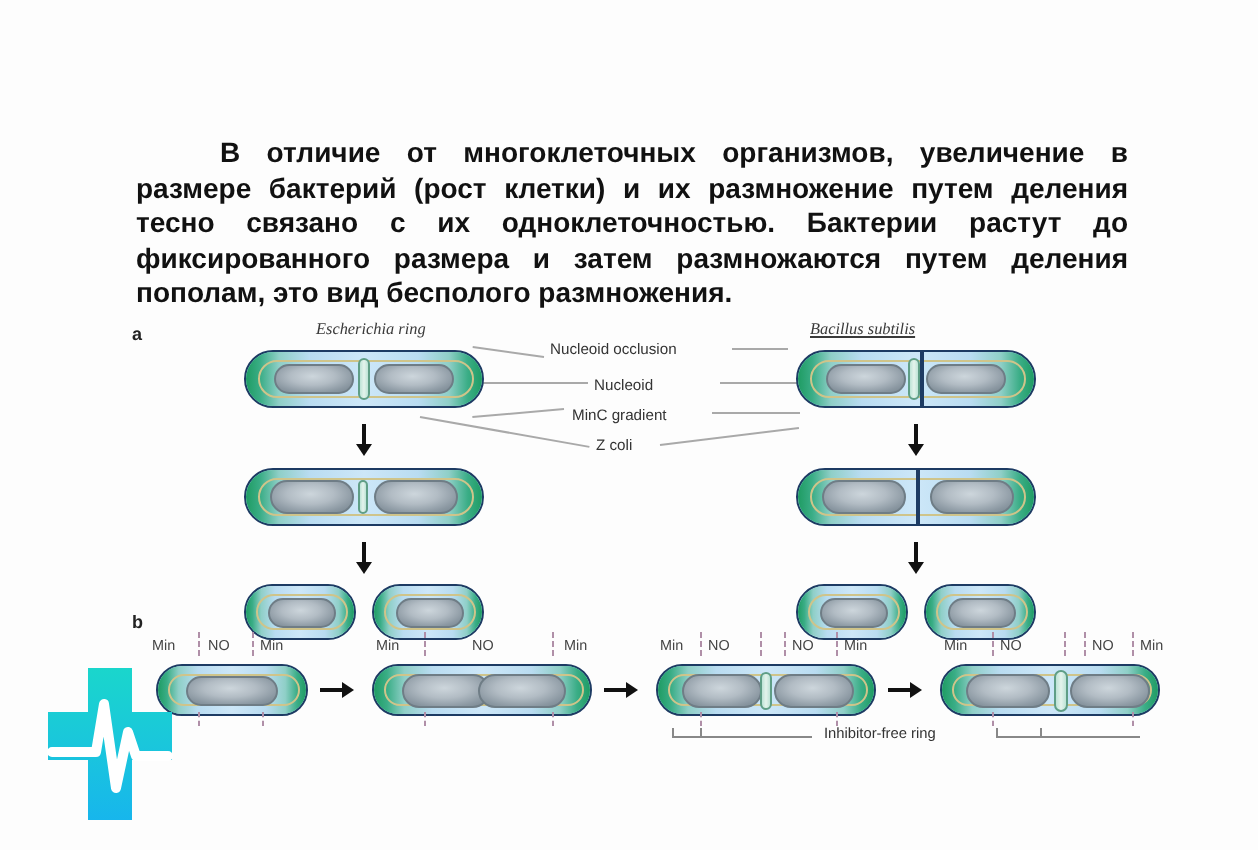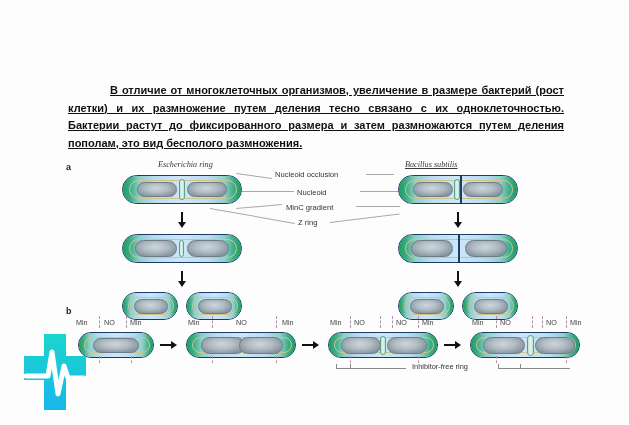--- a/index.html
+++ b/index.html
@@ -17,29 +17,28 @@
     position:absolute;left:0;top:22px;width:629px;
     text-align:center;
     font-family:"Liberation Serif", serif;
     font-size:21px;
     color:#1f2a4a;
     letter-spacing:0.1px;
   }
 
   
   .body-text{
-    position:absolute;left:68px;top:82px;width:496px;
-    font-family:"Liberation Sans", sans-serif;
-    font-size:11px;
+    position:absolute;left:68px;top:68px;width:496px;
+    font-family:"Liberation Sans", sans-serif;
+    font-size:14px;
     line-height:17.6px;
     color:#111111;
     text-align:justify;
     text-indent:42px;
     font-weight:600;
-    text-decoration:underline;
   }
 
   
   .figure{
     position:absolute;left:60px;top:158px;width:520px;height:240px;
   }
   .panel-letter{
     position:absolute;font-size:9px;font-weight:bold;color:#222;
     font-family:"Liberation Sans", sans-serif;
   }
@@ -139,21 +138,21 @@
 
   <div class="figure">
 
     <div class="panel-letter" style="left:6px;top:4px;">a</div>
     <div class="species" style="left:98px;top:2px;">Escherichia ring</div>
     <div class="species" style="left:345px;top:2px;text-decoration:underline;">Bacillus subtilis</div>
 
     <div class="lbl" style="left:215px;top:12px;">Nucleoid occlusion</div>
     <div class="lbl" style="left:237px;top:30px;">Nucleoid</div>
     <div class="lbl" style="left:226px;top:45px;">MinC gradient</div>
-    <div class="lbl" style="left:238px;top:60px;">Z ring</div>
+    <div class="lbl" style="left:238px;top:60px;">Z coli</div>
 
     <div class="leader" style="left:176px;top:20px;width:36px;transform:rotate(8deg);transform-origin:right center;"></div>
     <div class="leader" style="left:178px;top:33px;width:56px;"></div>
     <div class="leader" style="left:176px;top:46px;width:46px;transform:rotate(-5deg);transform-origin:right center;"></div>
     <div class="leader" style="left:150px;top:50px;width:86px;transform:rotate(10deg);transform-origin:left center;"></div>
 
     <div class="leader" style="left:306px;top:16px;width:28px;"></div>
     <div class="leader" style="left:300px;top:33px;width:40px;"></div>
     <div class="leader" style="left:296px;top:48px;width:44px;"></div>
     <div class="leader" style="left:270px;top:64px;width:70px;transform:rotate(-7deg);transform-origin:left center;"></div>

